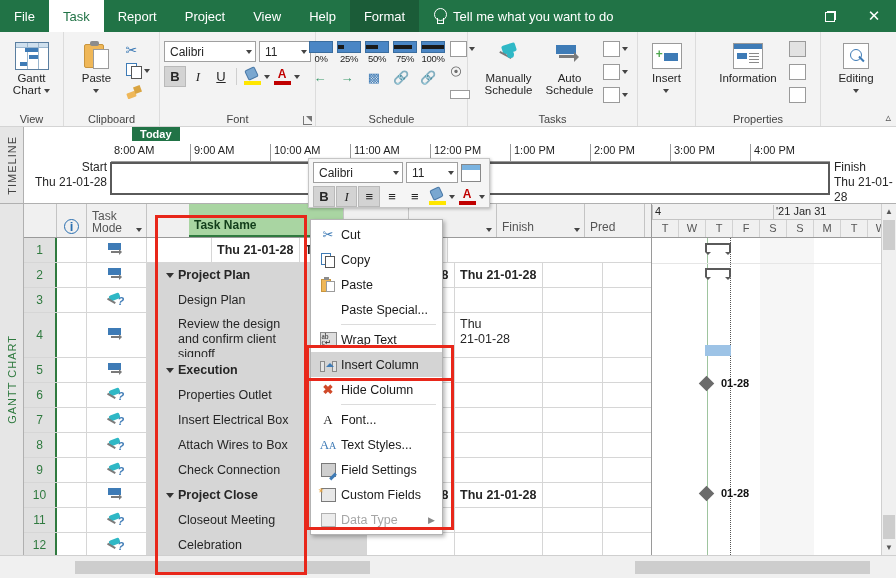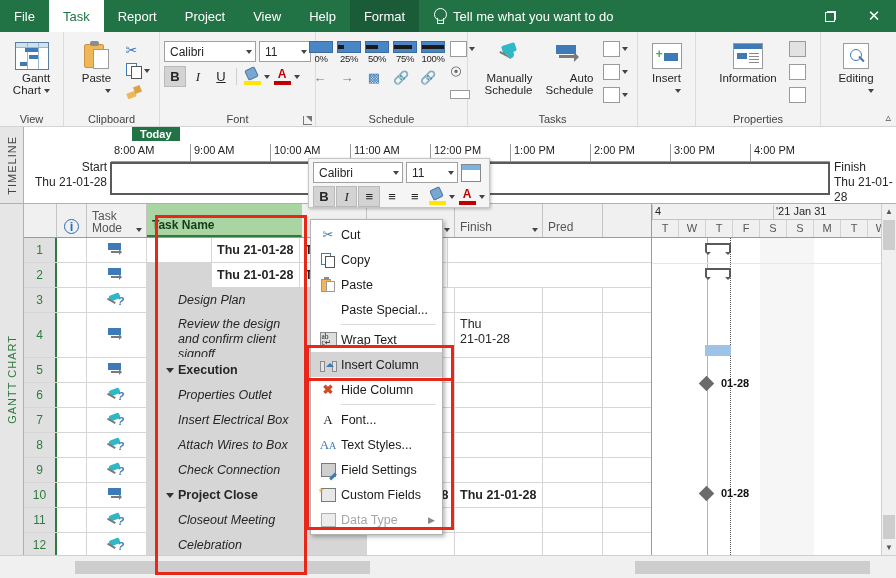--- a/index.html
+++ b/index.html
@@ -30,21 +30,21 @@
 
   
   .ribbon { height:95px; background:#f3f3f3; border-bottom:1px solid #d4d4d4; display:flex; position:relative; }
   .rgroup { position:relative; display:flex; flex-direction:column; align-items:center; justify-content:flex-start;
             padding:3px 4px 0 4px; border-right:1px solid #dcdcdc; }
   .rgroup:last-child { border-right:none; }
   .glabel { position:absolute; bottom:1px; left:0; right:0; text-align:center; font-size:11px; color:#444; }
   .gbody { display:flex; align-items:flex-start; height:70px; padding-top:2px;}
   .bigbtn { display:flex; flex-direction:column; align-items:center; width:62px; padding-top:3px; cursor:default;}
   .bigbtn .ic { height:32px; display:flex; align-items:center; justify-content:center; }
-  .bigbtn .lb { font-size:11.5px; text-align:right; line-height:12px; color:#262626; }
+  .bigbtn .lb { font-size:11.5px; text-align:center; line-height:12px; color:#262626; }
   .caret { display:inline-block; width:0;height:0;border-left:3px solid transparent;border-right:3px solid transparent;border-top:4px solid #444; vertical-align:middle;}
 
   
   .gantt-ico { width:34px;height:28px;border:1.3px solid #5a7ea0;background:#fff; position:relative; }
   .gantt-ico i { position:absolute; background:#3e7bb6; display:block;}
   .gantt-ico .g1{left:9px;top:5px;width:13px;height:4px;}
   .gantt-ico .g2{left:13px;top:12px;width:9px;height:4px;}
   .gantt-ico .g3{left:4px;top:19px;width:7px;height:4px;}
   .gantt-ico .v { position:absolute; top:0;bottom:0;width:1px;background:#9bb7cf;}
   .gantt-ico .hd{position:absolute;left:0;right:0;top:0;height:5px;background:#cfe0ee;border-bottom:1px solid #9bb7cf;}
@@ -147,42 +147,42 @@
   .vtab2{width:24px;background:#e6e6e6;border-right:1px solid #b0b0b0;display:flex;align-items:center;justify-content:center;}
   .vtab2 span{writing-mode:vertical-rl;transform:rotate(180deg);font-size:11px;letter-spacing:1px;color:#2f7a3f;}
   .grid{width:628px;position:relative;overflow:hidden;border-right:1px solid #9a9a9a;}
   .ghead{display:flex;height:34px;background:#f0f0f0;border-bottom:1px solid #9a9a9a;}
   .gh{border-right:1px solid #c4c4c4;display:flex;align-items:flex-end;padding:0 4px 3px 5px;font-size:12px;color:#555;position:relative;}
   .gh .hdrop{position:absolute;right:4px;bottom:5px;}
   .gh.sel{background:#a9d5a2;color:#123d1a;font-weight:bold;border-bottom:2px solid #2f7a3f;}
   .c-id{width:33px;justify-content:center;padding:0 0 3px 0;}
   .c-i{width:30px;justify-content:center;padding:0 0 3px 0;}
   .c-mode{width:60px;}
-  .c-name{width:155px;}
+  .c-name{width:155px;margin-left:42px;}
   .c-dur{width:65px;}
   .c-start{width:88px;}
   .c-fin{width:88px;}
   .c-pred{width:60px;}
   .row{display:flex;height:25px;border-bottom:1px solid #d6d6d6;}
   .row.tall{height:45px;}
   .cell{border-right:1px solid #d6d6d6;display:flex;align-items:center;padding:0 5px;font-size:12.5px;overflow:hidden;white-space:nowrap;}
   .cell.idc{width:33px;justify-content:center;background:#e0e0e0;color:#2f7a3f;font-size:12px;border-right:2px solid #2f7a3f;}
   .cell.ic{width:30px;justify-content:center;background:#fff;}
   .cell.mode{width:60px;justify-content:center;background:#fff;}
   .cell.nm{width:155px;background:#d6d6d6;}
   .cell.nm.white{background:#fff;}
   .cell.dur{width:65px;background:#d6d6d6;}
   .cell.dur.white{background:#fff;}
   .cell.st{width:88px;background:#fff;font-weight:bold;}
   .cell.fi{width:88px;background:#fff;font-weight:bold;}
   .cell.pr{width:60px;background:#fff;}
   .cell.wrap{white-space:normal;line-height:15px;font-weight:normal;align-items:flex-start;padding-top:4px;}
   .lvl0{font-weight:bold;padding-left:3px;}
   .lvl1{font-weight:bold;padding-left:14px;}
-  .lvl2{padding-left:26px;font-style:italic;}
+  .lvl2{padding-left:26px;}
   .tri{display:inline-block;width:0;height:0;border-left:4px solid transparent;border-right:4px solid transparent;border-top:5px solid #333;margin-right:4px;vertical-align:middle;}
   .ic-auto{width:18px;height:14px;position:relative;display:inline-block;}
   .ic-auto .b{position:absolute;left:0;top:0;width:13px;height:7px;background:#3e7bb6;}
   .ic-auto .a{position:absolute;left:3px;top:8px;width:10px;height:2px;background:#7a7a7a;}
   .ic-auto .tp{position:absolute;left:11px;top:6px;border:3.5px solid transparent;border-left-color:#7a7a7a;}
   .ic-man{width:20px;height:15px;position:relative;display:inline-block;}
   .ic-man .h{position:absolute;left:2px;top:1px;width:11px;height:6px;background:#2fb8c6;border-radius:2px;transform:rotate(-20deg);}
   .ic-man .n{position:absolute;left:0px;top:7px;width:9px;height:1.6px;background:#7a7a7a;transform:rotate(30deg);}
   .ic-man .q{position:absolute;left:11px;top:2px;color:#3e7bb6;font-size:11px;font-weight:bold;}
 
@@ -627,20 +627,23 @@
         <div class="row">
           <div class="cell idc">2</div>
           <div class="cell ic"></div>
           <div class="cell mode">
             <span class="ic-auto">
               <i class="b"></i>
               <i class="a"></i>
               <i class="tp"></i>
             </span>
           </div>
+          <div class="cell nm">
+            <span class="lvl1"><span class="tri"></span>Project Plan</span>
+          </div>
           <div class="cell dur"></div>
           <div class="cell st">Thu 21-01-28</div>
           <div class="cell fi">Thu 21-01-28</div>
           <div class="cell pr"></div>
         </div>
         <div class="row">
           <div class="cell idc">3</div>
           <div class="cell ic"></div>
           <div class="cell mode">
             <span class="ic-man">

